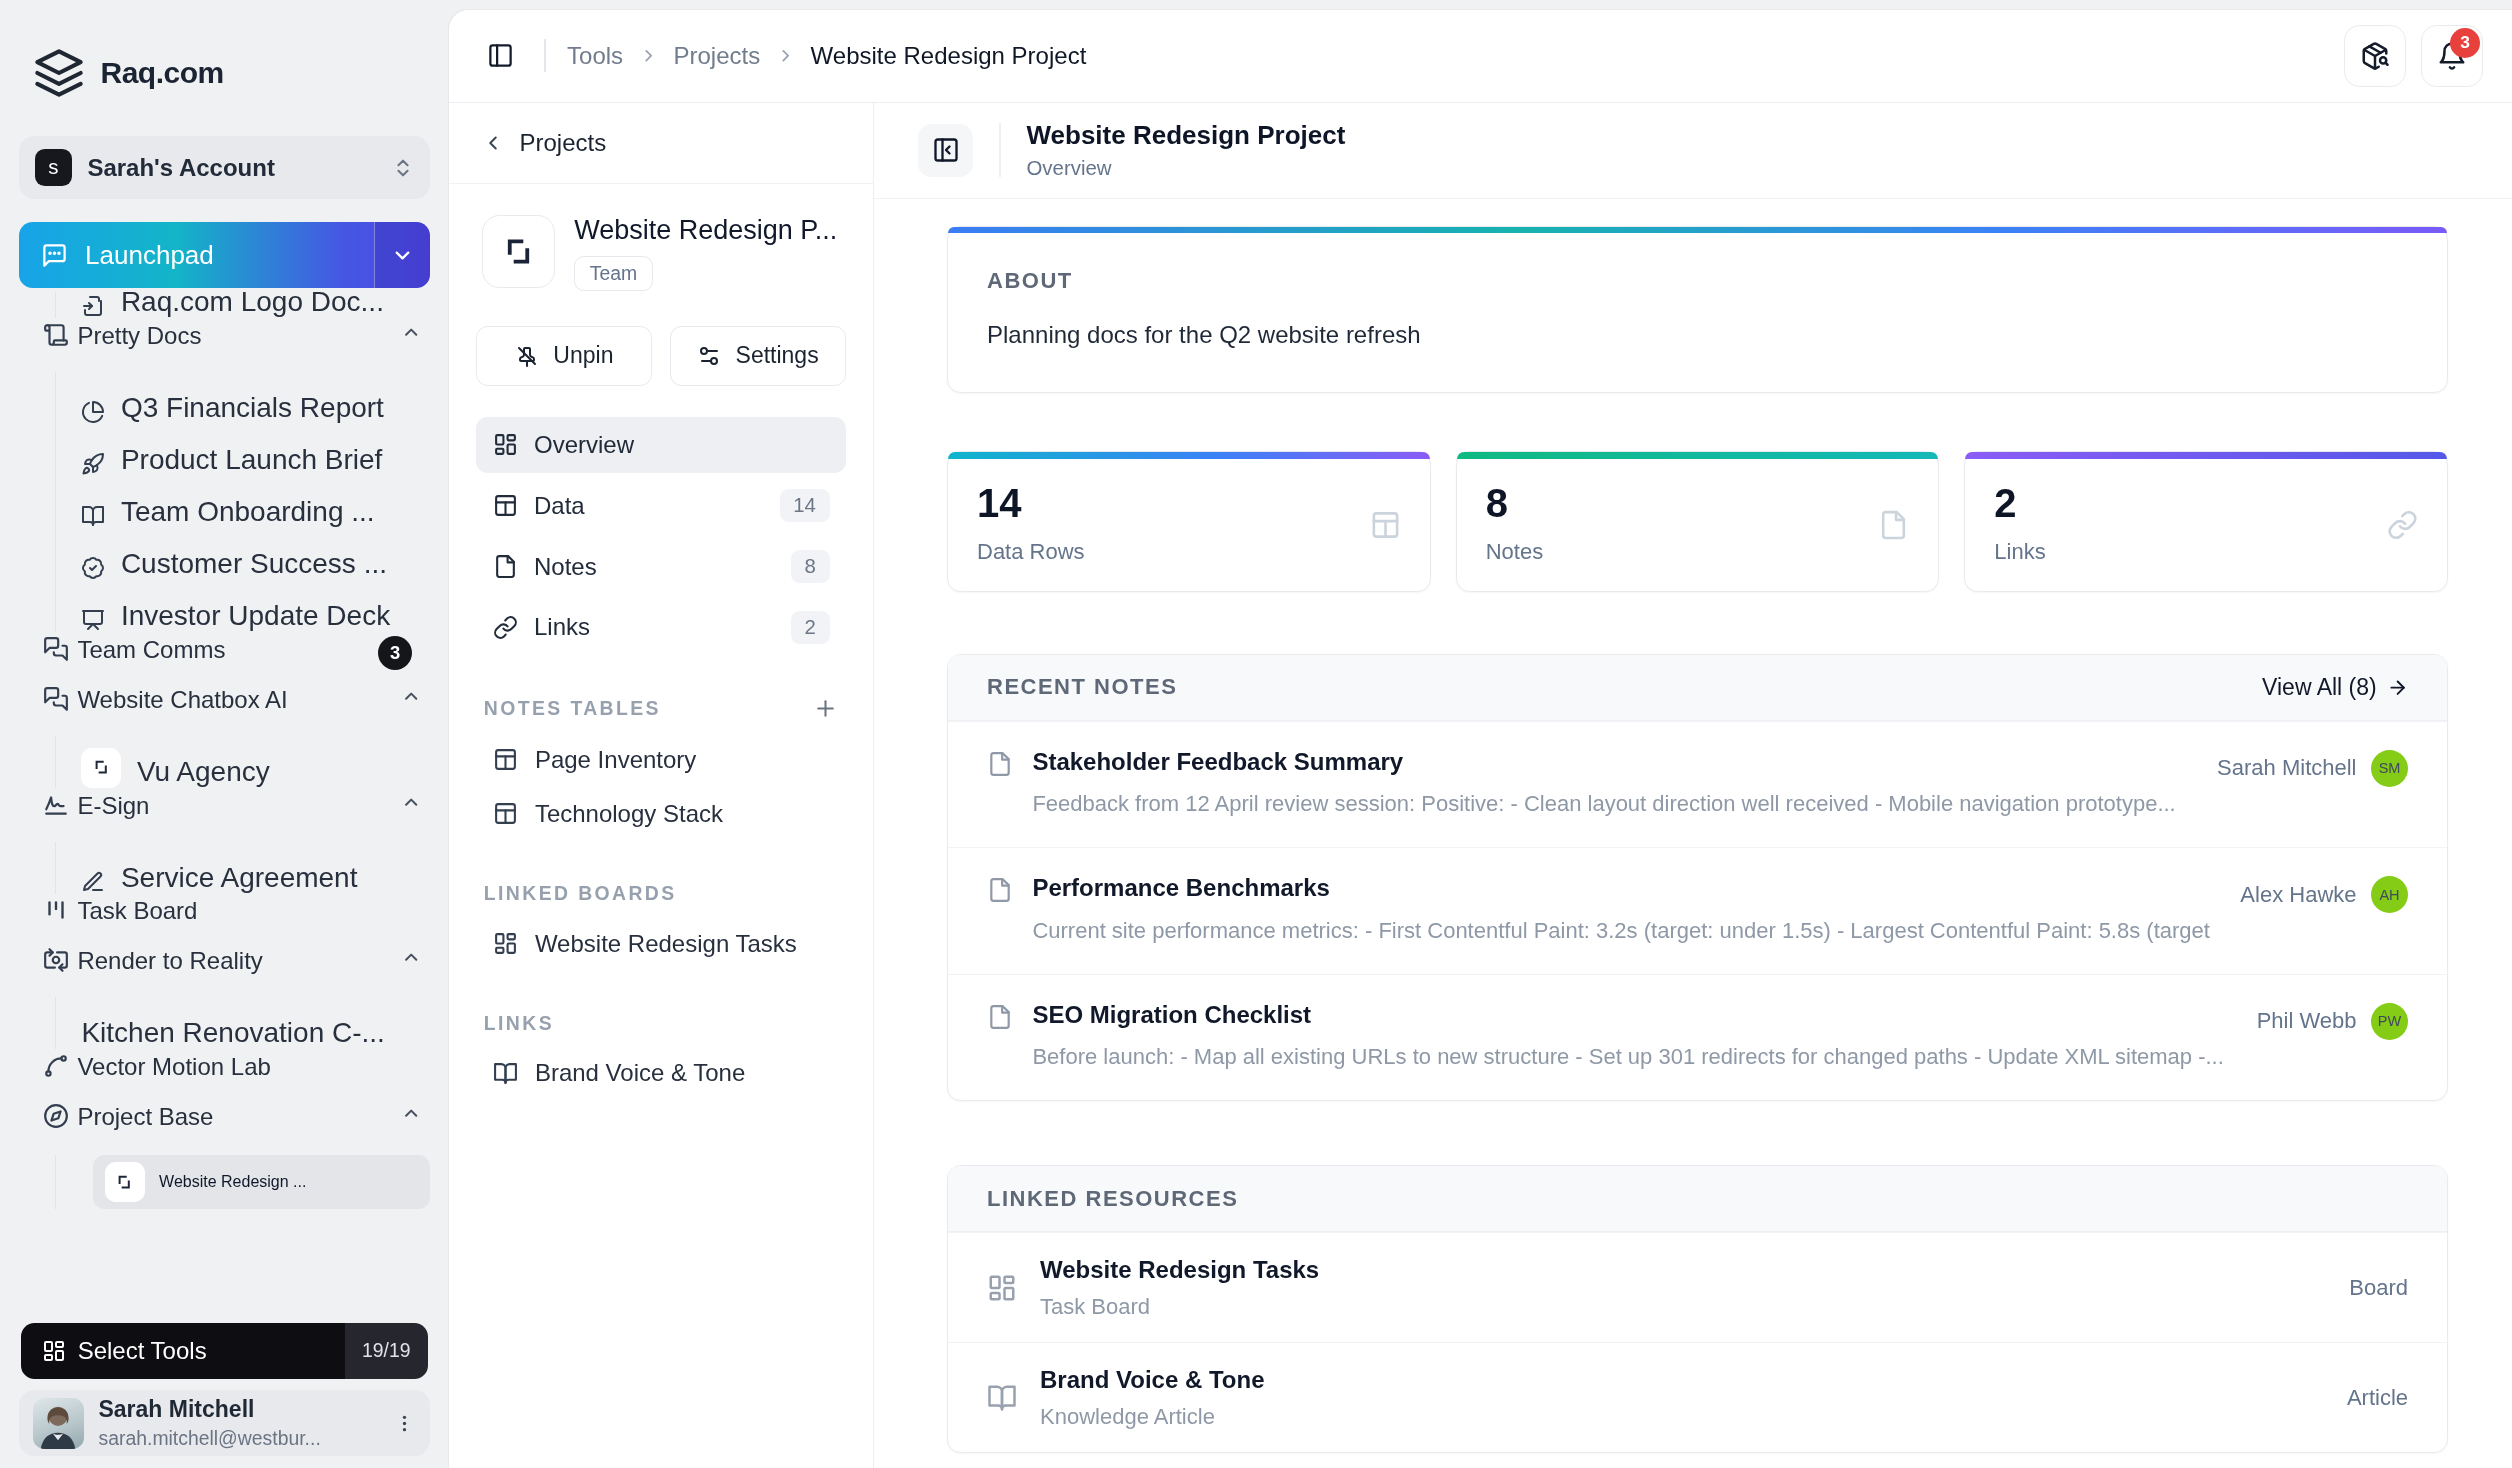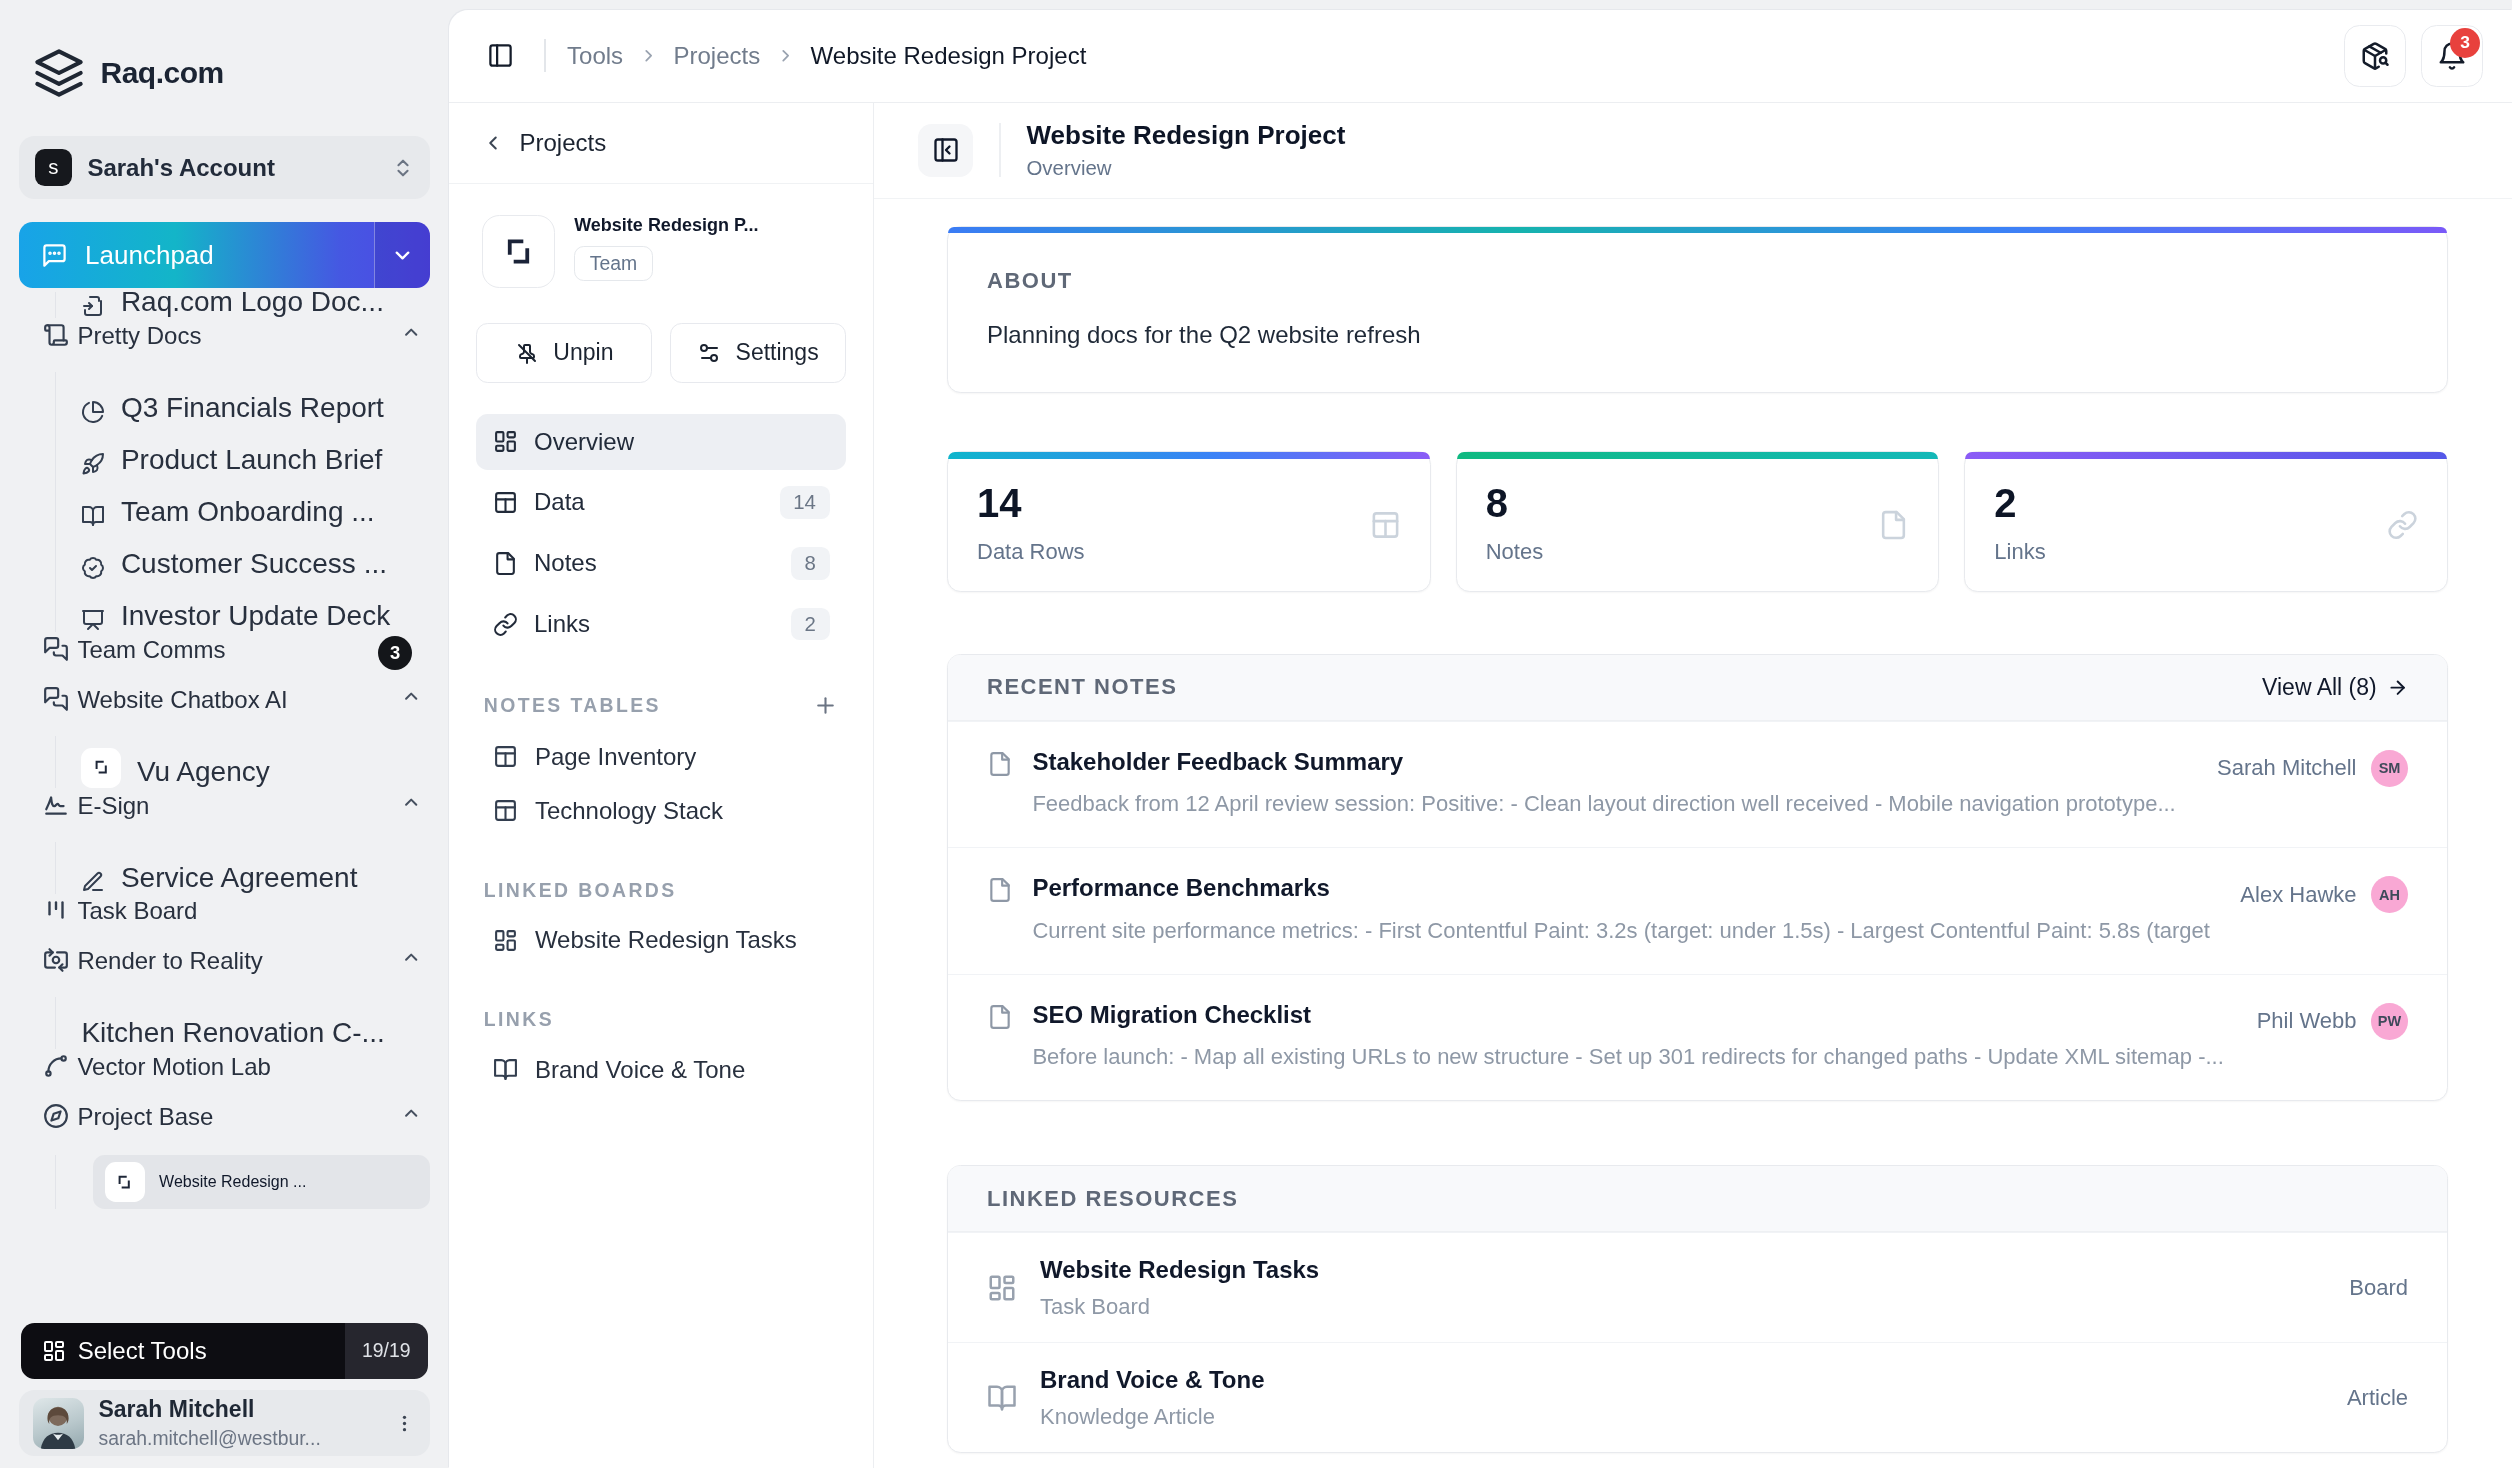--- a/index.html
+++ b/index.html
@@ -93,21 +93,21 @@
   .surface-body { flex:1; display:flex; min-height:0; }
 
   
   .panel { width:425px; flex:none; border-right:1px solid #eceef1; display:flex; flex-direction:column; }
   .panel-header { height:81px; flex:none; display:flex; align-items:center; gap:15.5px; padding:0 33px;
     border-bottom:1px solid #f0f2f4; font-size:24px; font-weight:500; color:#1b2330; cursor:pointer; }
   .panel-body { padding:31px 27px; flex:1; overflow:hidden; }
   .proj-head { display:flex; gap:19.4px; margin-bottom:35px; padding:0 5.8px; }
   .proj-icon { width:73px; height:73px; border:1.5px solid #e8eaee; border-radius:17.4px; flex:none;
     display:flex; align-items:center; justify-content:center; color:#1b2338; }
-  .proj-title { font-size:18px; font-weight:700; color:#10182a; white-space:nowrap; }
+  .proj-title { font-size:27px; font-weight:400; color:#10182a; white-space:nowrap; }
   .proj-badge { display:inline-block; margin-top:10.7px; padding:4.8px 14.5px; border:1.5px solid #e5e8ec;
     border-radius:9.7px; font-size:19.4px; color:#64748b; }
   .proj-actions { display:flex; gap:17.4px; margin-bottom:31px; }
   .p-btn { flex:1; height:60px; border:1.5px solid #e7e9ee; border-radius:11.6px; background:#fff;
     display:flex; align-items:center; justify-content:center; gap:14.5px; font-size:23px; font-weight:500;
     color:#1b2330; cursor:pointer; font-family:inherit; }
   .pnav { height:56px; border-radius:11.6px; display:flex; align-items:center; gap:16.5px; padding:0 16.5px;
     font-size:24px; font-weight:500; color:#222b3a; margin-bottom:4.8px; cursor:pointer; }
   .pnav.active { background:#edeff3; }
   .pnav-badge { margin-left:auto; background:#f1f3f6; border-radius:8.7px; padding:4.8px 13.6px;
@@ -153,22 +153,22 @@
   .view-all { display:flex; align-items:center; gap:10px; font-size:23px; font-weight:500;
     color:#10182a; cursor:pointer; }
   .note-row { display:flex; align-items:flex-start; padding:26px 39px 30px; border-top:1px solid #f1f3f6; cursor:pointer; }
   .note-row:first-of-type { border-top:none; }
   .note-icon { color:#8e98a6; margin-top:2.9px; }
   .note-body { flex:1; min-width:0; margin:0 29px 0 19.4px; }
   .note-title { font-size:24px; font-weight:600; color:#10182a; }
   .note-snip { font-size:22px; color:#8e98a6; margin-top:15.5px; white-space:nowrap; overflow:hidden; }
   .note-meta { display:flex; align-items:center; gap:14.5px; margin-top:1.9px; flex:none; }
   .note-author { font-size:22px; color:#64748b; }
-  .note-av { width:37px; height:37px; border-radius:50%; background:#f9a8d4; color:#3f4a5a;
-    font-size:14.5px; font-weight:700; display:flex; align-items:center; justify-content:center; }
+  .note-av { width:37px; height:37px; border-radius:50%; background:#84cc16; color:#3f4a5a;
+    font-size:14.5px; font-weight:400; display:flex; align-items:center; justify-content:center; }
   .res-row { display:flex; align-items:center; height:110px; padding:0 39px; border-top:1px solid #f1f3f6; cursor:pointer; }
   .res-row:first-of-type { border-top:none; }
   .res-icon { color:#98a1ae; margin-right:23px; }
   .res-title { font-size:24px; font-weight:600; color:#10182a; }
   .res-sub { font-size:22px; color:#8e98a6; margin-top:10.7px; }
   .res-type { margin-left:auto; font-size:22px; color:#64748b; }
 </style>
 </head>
 <body>
 

